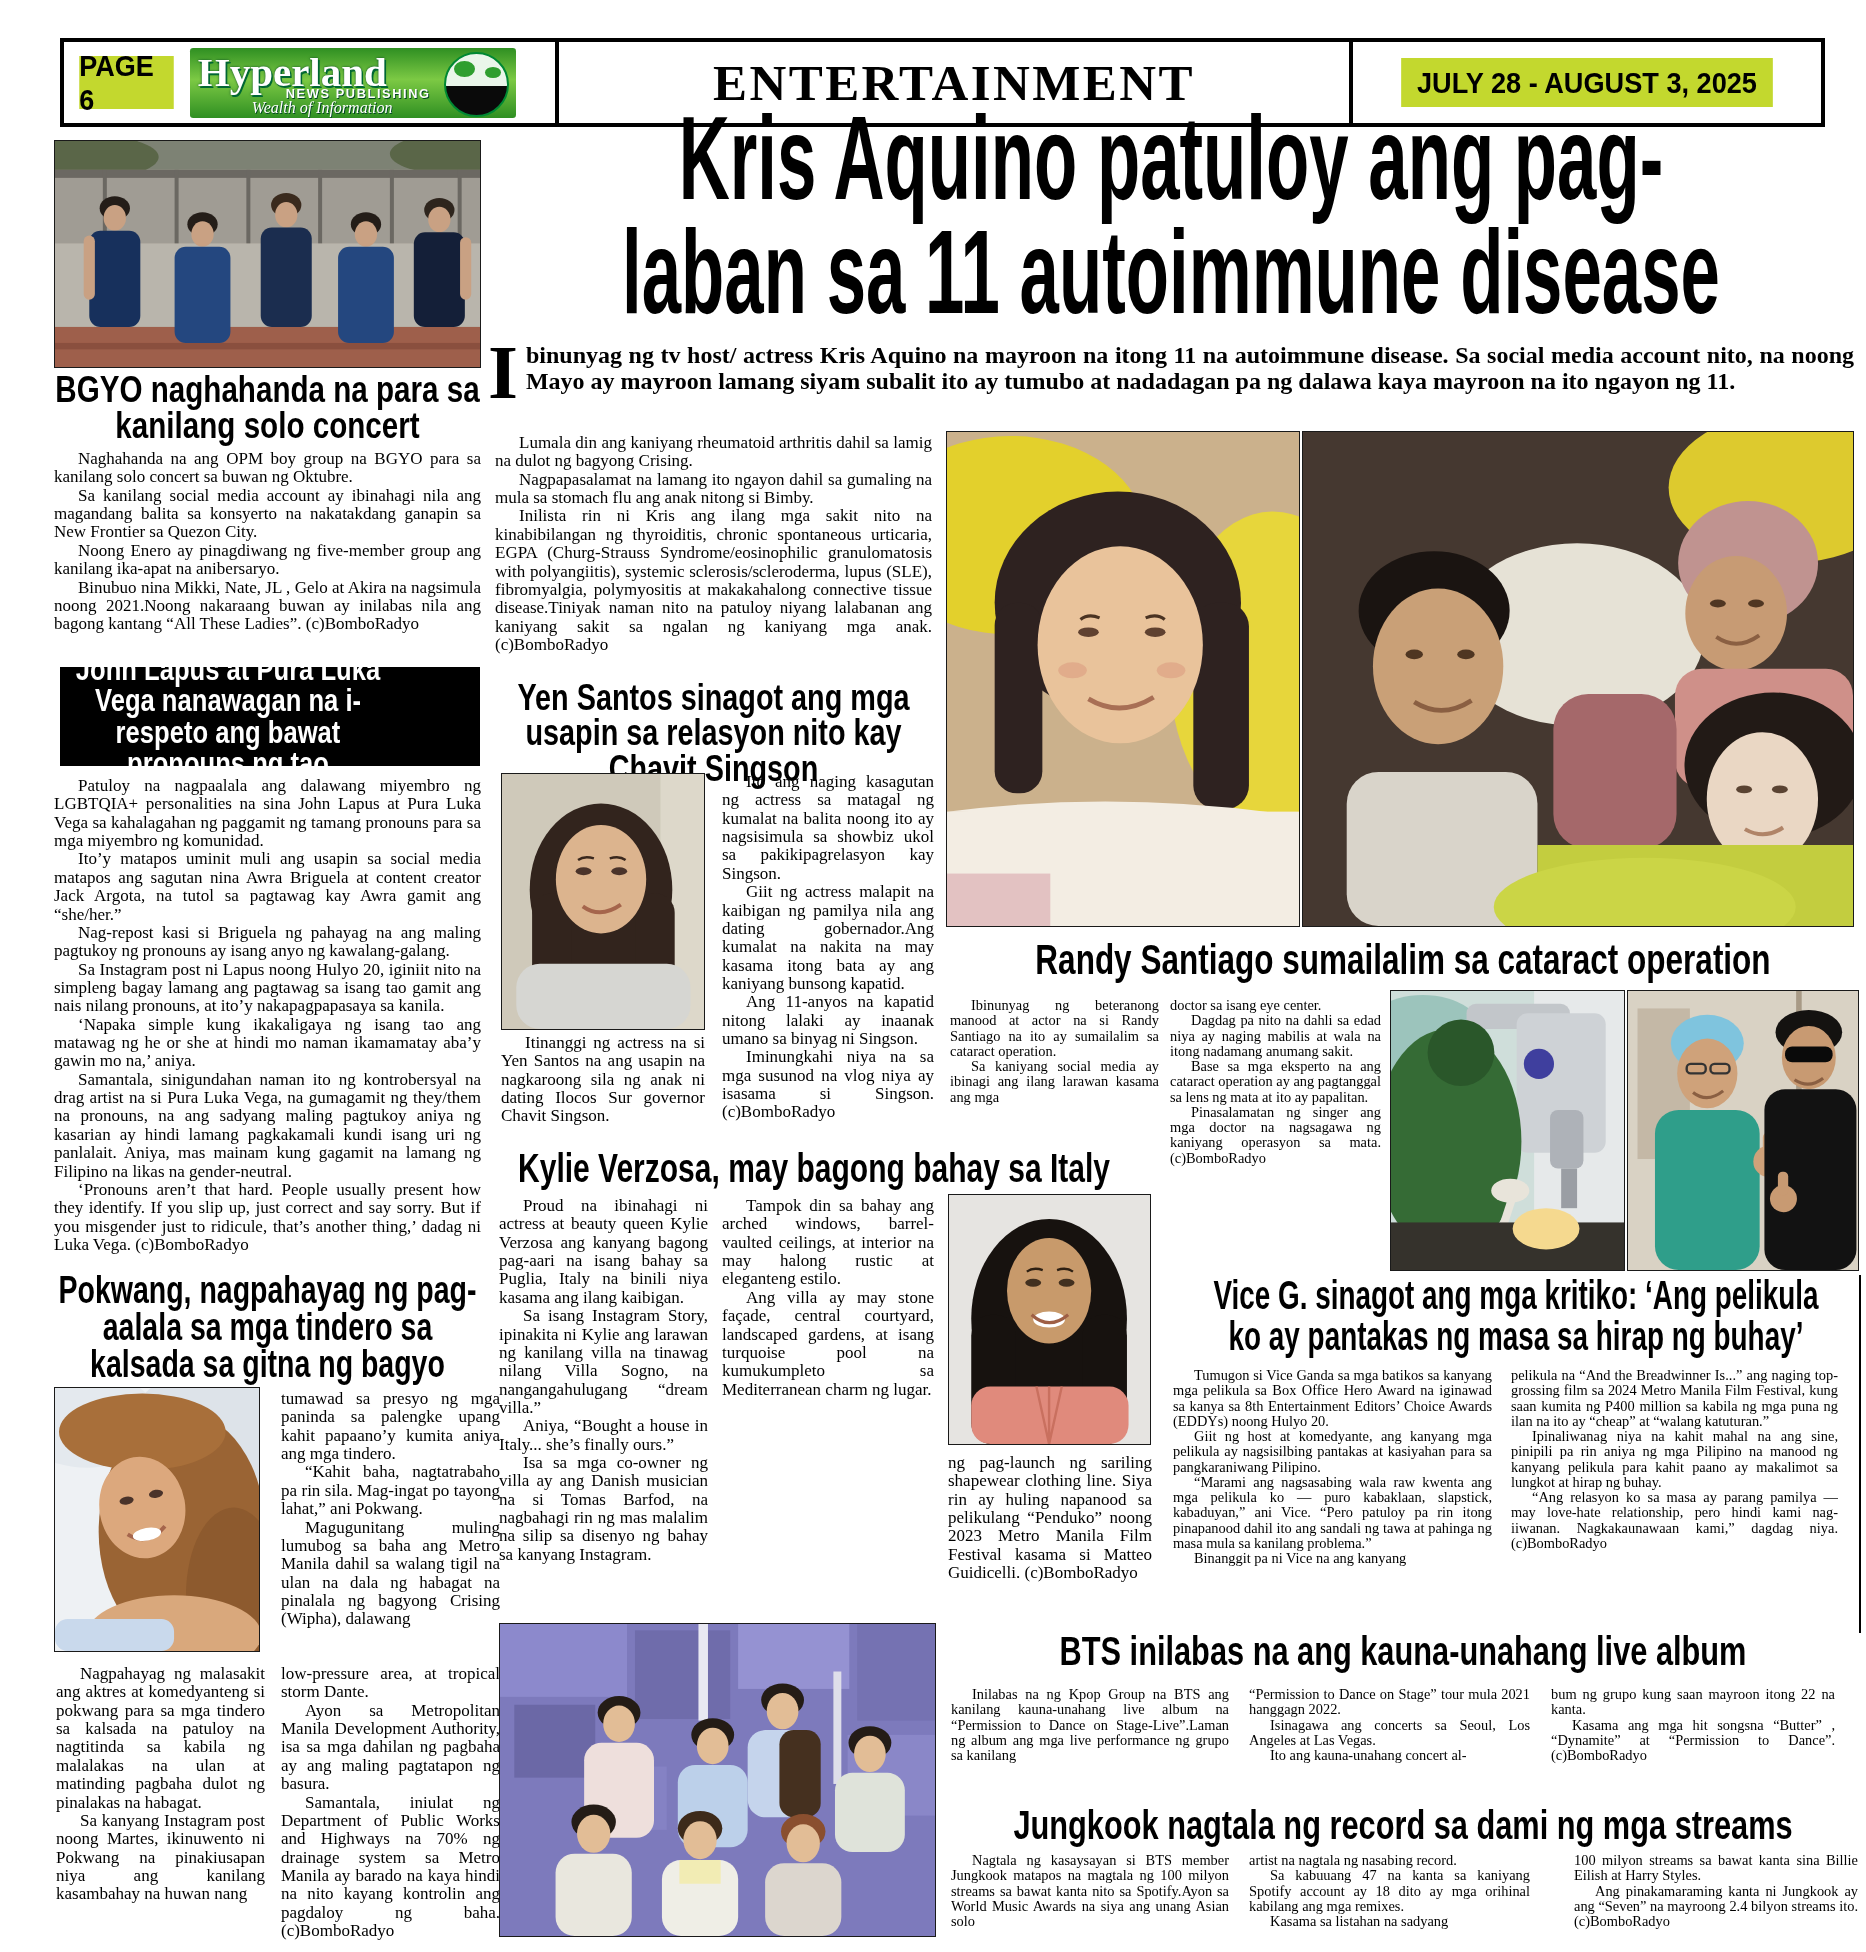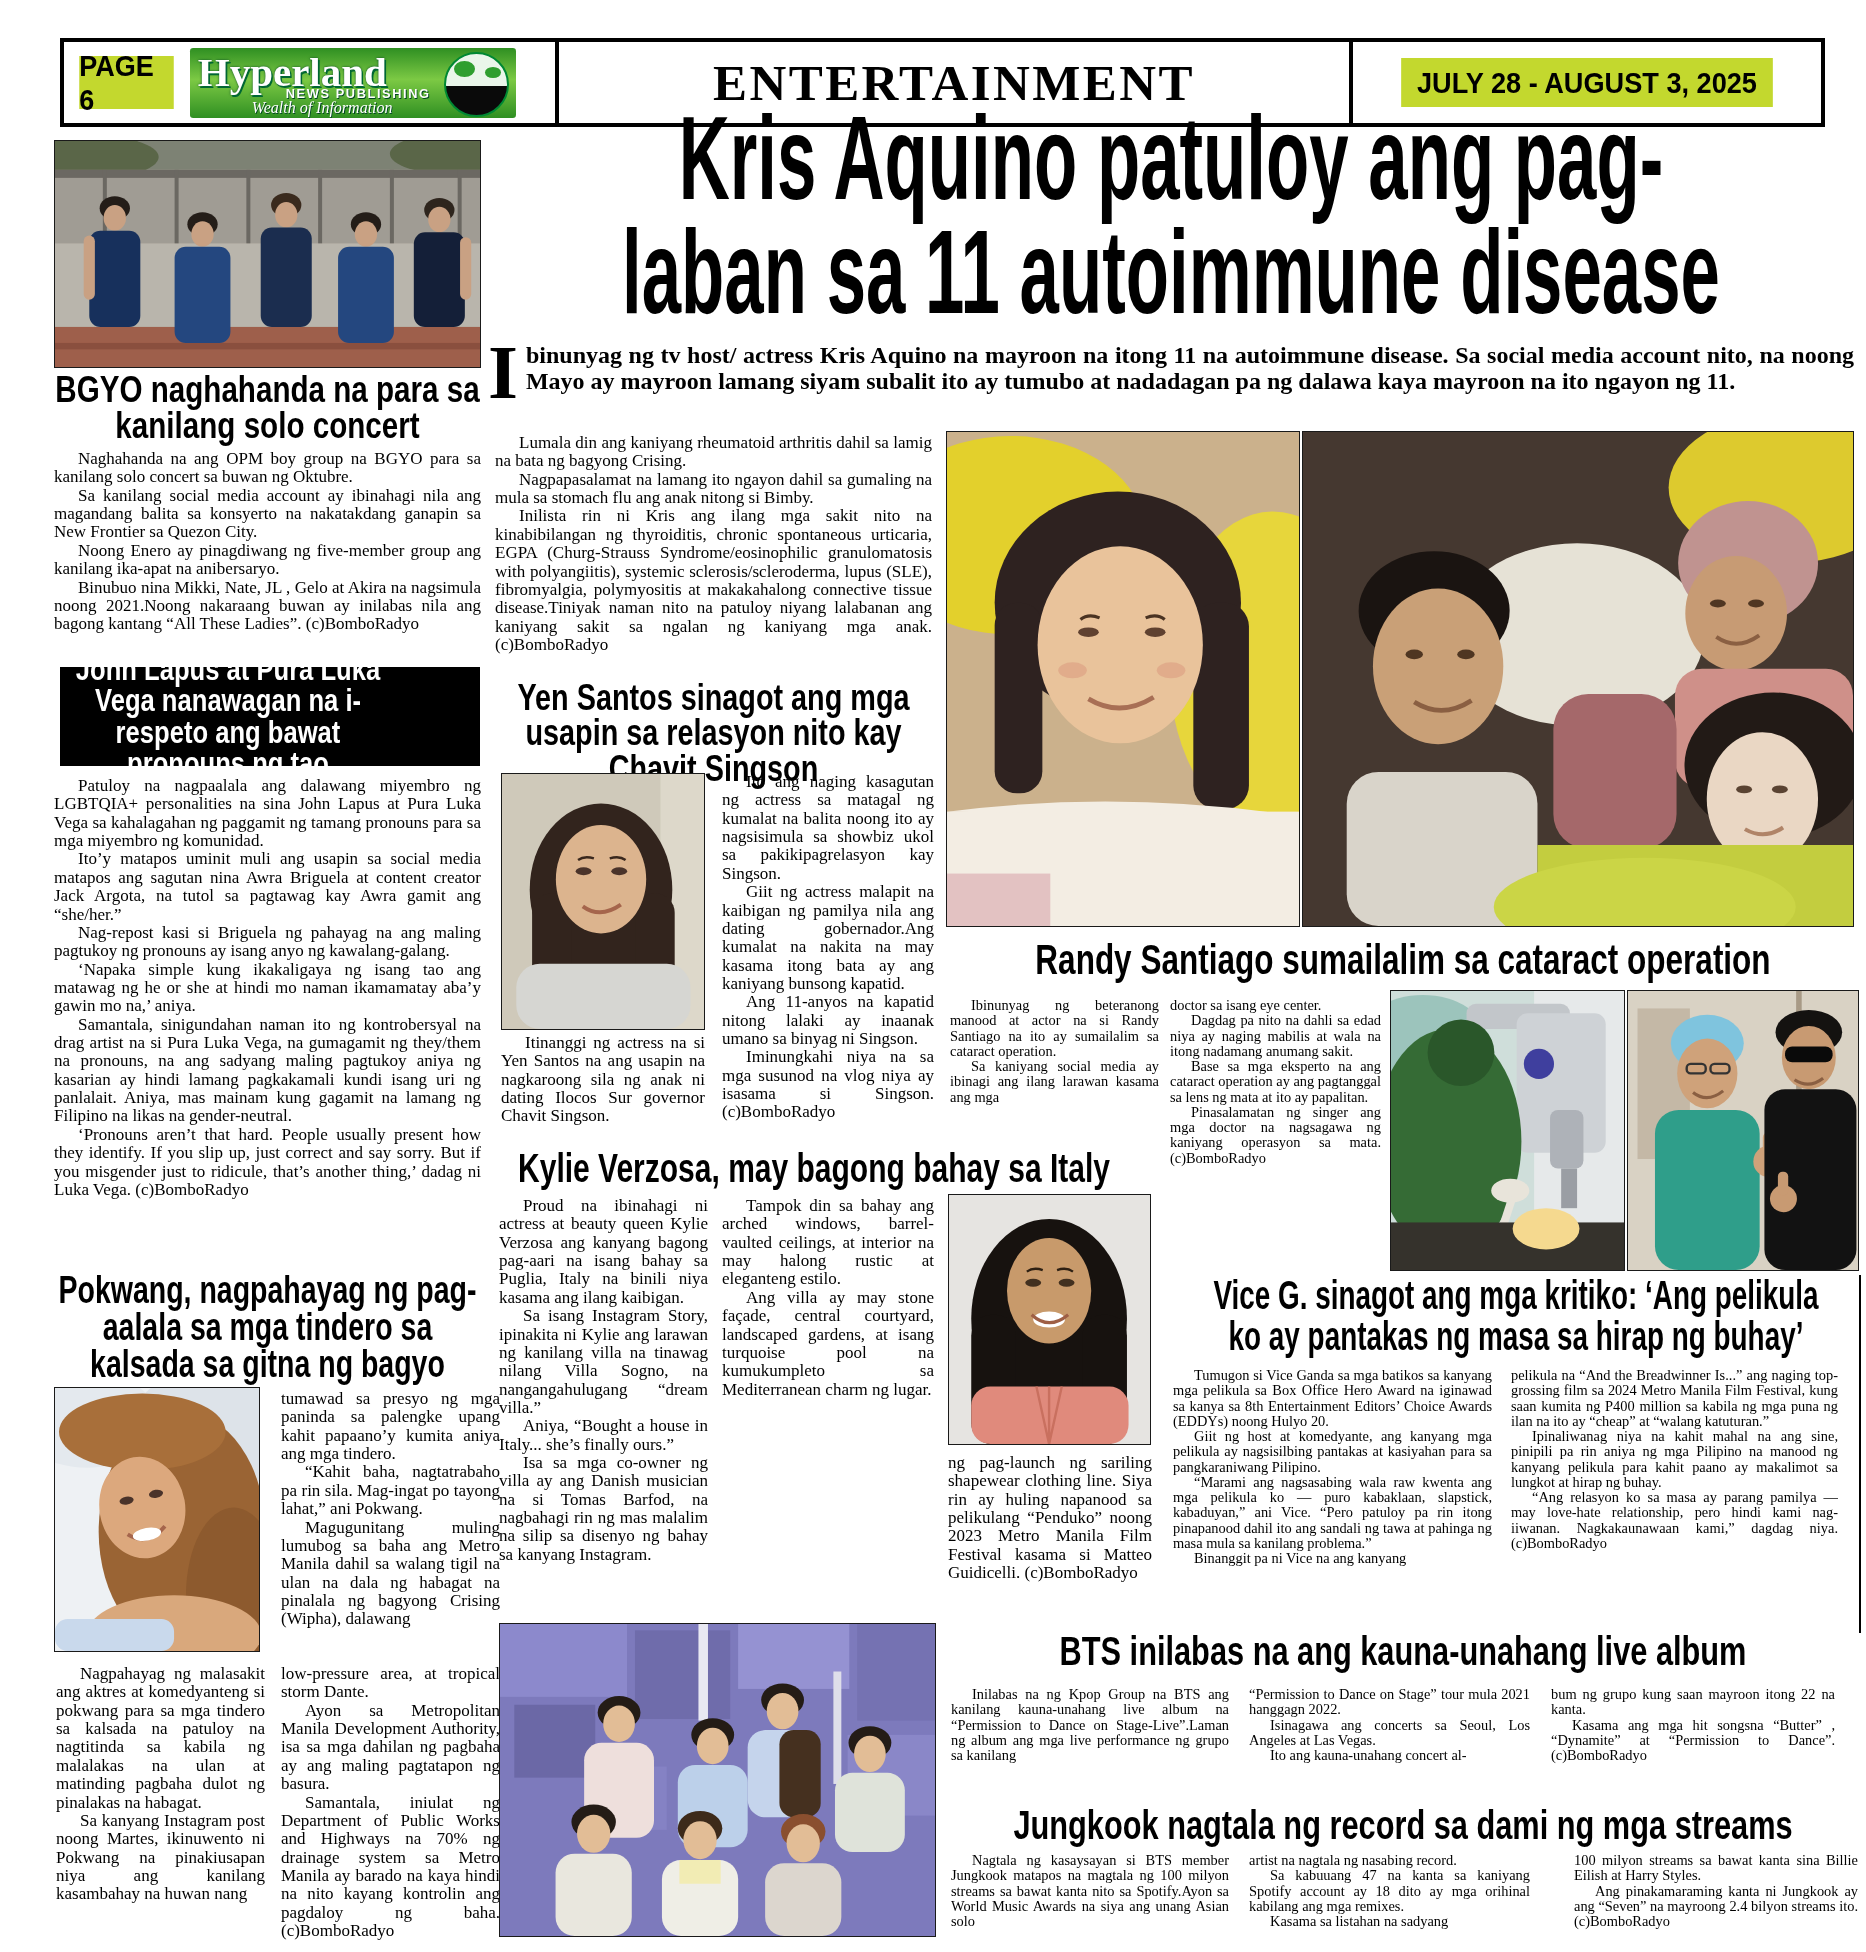--- a/index.html
+++ b/index.html
@@ -118,20 +118,21 @@
       <p>Binubuo nina Mikki, Nate, JL , Gelo at Akira na nagsimula noong 2021.Noong nakaraang buwan ay inilabas nila ang bagong kantang “All These Ladies”. (c)BomboRadyo</p>
     </div>
 
   <div class="abs hl-box" style="left:60px;top:667px;width:420px;height:99px;">
     <span class="cond hl" style="--sx:.8;font-size:32px;line-height:.98;">John Lapus at Pura Luka Vega nanawagan na i-respeto ang bawat pronouns ng tao</span>
   </div>
   <div class="abs col" style="left:54px;top:777px;width:427px;height:493px;">
       <p>Patuloy na nagpaalala ang dalawang miyembro ng LGBTQIA+ personalities na sina John Lapus at Pura Luka Vega sa kahalagahan ng paggamit ng tamang pronouns para sa mga miyembro ng komunidad.</p>
       <p>Ito’y matapos uminit muli ang usapin sa social media matapos ang sagutan nina Awra Briguela at content creator Jack Argota, na tutol sa pagtawag kay Awra gamit ang “she/her.”</p>
       <p>Nag-repost kasi si Briguela ng pahayag na ang maling pagtukoy ng pronouns ay isang anyo ng kawalang-galang.</p>
+      <p>Sa Instagram post ni Lapus noong Hulyo 20, iginiit nito na simpleng bagay lamang ang pagtawag sa isang tao gamit ang nais nilang pronouns, at ito’y nakapagpapasaya sa kanila.</p>
       <p>‘Napaka simple kung ikakaligaya ng isang tao ang matawag ng he or she at hindi mo naman ikamamatay aba’y gawin mo na,’ aniya.</p>
       <p>Samantala, sinigundahan naman ito ng kontrobersyal na drag artist na si Pura Luka Vega, na gumagamit ng they/them na pronouns, na ang sadyang maling pagtukoy aniya ng kasarian ay hindi lamang pagkakamali kundi isang uri ng panlalait. Aniya, mas mainam kung gagamit na lamang ng Filipino na likas na gender-neutral.</p>
       <p>‘Pronouns aren’t that hard. People usually present how they identify. If you slip up, just correct and say sorry. But if you misgender just to ridicule, that’s another thing,’ dadag ni Luka Vega. (c)BomboRadyo</p>
     </div>
 
   <div class="abs hl" style="left:54px;top:1272px;width:427px;font-size:38px;">
     <span class="cond" style="--sx:.75;">Pokwang, nagpahayag ng pag-aalala sa mga tindero sa kalsada sa gitna ng bagyo</span>
   </div>
 
   <div class="abs photo" style="left:54px;top:1387px;width:206px;height:265px;">
@@ -172,21 +173,21 @@
   <div class="abs hl" style="left:488px;top:101px;width:1366px;font-size:118px;line-height:.97;">
     <span class="cond" style="--sx:.6;">Kris Aquino patuloy ang pag-</span>
     <span class="cond" style="--sx:.6;">laban sa 11 autoimmune disease</span>
   </div>
   <div class="abs" style="left:488px;top:342px;width:1366px;height:89px;overflow:hidden;">
     <div class="intro">
       <span class="dropcap">I</span><span>binunyag ng tv host/ actress Kris Aquino na mayroon na itong 11 na autoimmune disease. Sa social media account nito, na noong Mayo ay mayroon lamang siyam subalit ito ay tumubo at nadadagan pa ng dalawa kaya mayroon na ito ngayon ng 11.</span>
     </div>
   </div>
   <div class="abs col" style="left:495px;top:434px;width:437px;height:247px;">
-      <p>Lumala din ang kaniyang rheumatoid arthritis dahil sa lamig na bata ng bagyong Crising.</p>
+      <p>Lumala din ang kaniyang rheumatoid arthritis dahil sa lamig na dulot ng bagyong Crising.</p>
       <p>Nagpapasalamat na lamang ito ngayon dahil sa gumaling na mula sa stomach flu ang anak nitong si Bimby.</p>
       <p>Inilista rin ni Kris ang ilang mga sakit nito na kinabibilangan ng thyroiditis, chronic spontaneous urticaria, EGPA (Churg-Strauss Syndrome/eosinophilic granulomatosis with polyangiitis), systemic sclerosis/scleroderma, lupus (SLE), fibromyalgia, polymyositis at makakahalong connective tissue disease.Tiniyak naman nito na patuloy niyang lalabanan ang kaniyang sakit sa ngalan ng kaniyang mga anak. (c)BomboRadyo</p>
     </div>
 
   <div class="abs photo" style="left:946px;top:431px;width:354px;height:496px;">
     <svg viewBox="0 0 443 622" preserveAspectRatio="none">
       <rect width="443" height="622" fill="#cbb18c"></rect>
       <ellipse cx="80" cy="130" rx="170" ry="125" fill="#e3d02c"></ellipse>
       <ellipse cx="410" cy="300" rx="130" ry="200" fill="#e7d63b"></ellipse>
       <ellipse cx="215" cy="215" rx="155" ry="140" fill="#2e2220"></ellipse>

